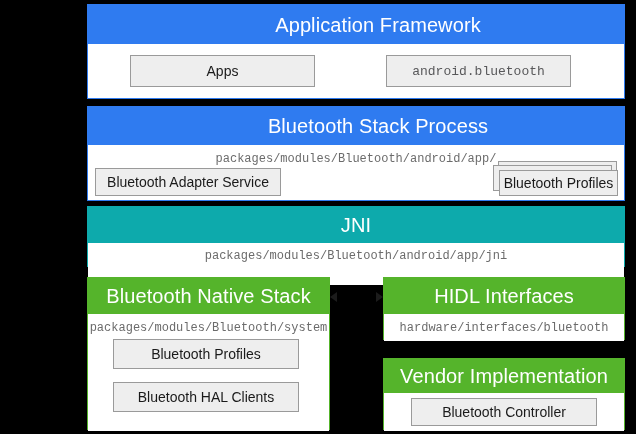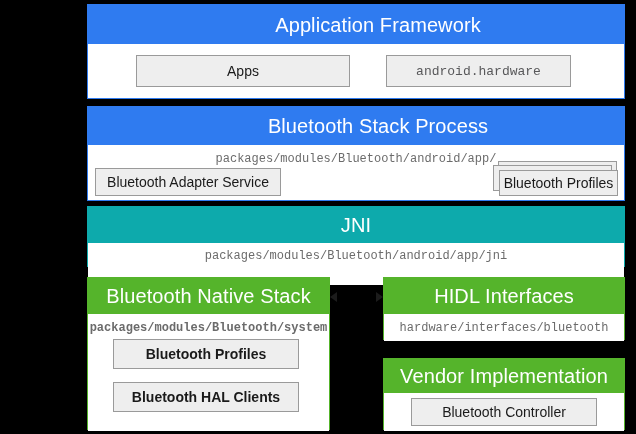--- a/index.html
+++ b/index.html
@@ -120,22 +120,22 @@
   .arrow-right { border-left: 7px solid #1c1c1c; right: 0; top: -4px; }
 </style>
 </head>
 <body>
 
 <div class="canvas">
 
   <div class="layer layer-blue" style="left:87px; top:4px; width:538px; height:95px;">
     <div class="layer-header hdr-blue" style="height:39px;">Application Framework</div>
     <div class="layer-body" style="height:54px;">
-      <div class="box" style="left:48px; top:11px; width:214px; height:32px;">Apps</div>
-      <div class="box box-mono" style="left:298px; top:11px; width:185px; height:32px;">android.hardware</div>
+      <div class="box" style="left:42px; top:11px; width:185px; height:32px;">Apps</div>
+      <div class="box box-mono" style="left:298px; top:11px; width:185px; height:32px;">android.bluetooth</div>
     </div>
   </div>
 
   <div class="layer layer-blue" style="left:87px; top:106px; width:538px; height:95px;">
     <div class="layer-header hdr-blue" style="height:38px;">Bluetooth Stack Process</div>
     <div class="layer-body" style="height:55px;">
       <div class="path-label" style="position:absolute; left:0; top:8px; width:100%;">packages/modules/Bluetooth/android/app/</div>
       <div class="box" style="left:7px; top:23px; width:186px; height:28px;">Bluetooth Adapter Service</div>
 
       <div class="stack" style="left:400px; top:16px; width:130px; height:36px;">
@@ -148,21 +148,21 @@
 
   <div class="layer layer-teal" style="left:87px; top:206px; width:538px; height:61px;">
     <div class="layer-header hdr-teal" style="height:36px;">JNI</div>
     <div class="layer-body" style="height:42px;">
       <div class="path-label" style="position:absolute; left:0; top:7px; width:100%;">packages/modules/Bluetooth/android/app/jni</div>
     </div>
   </div>
 
   <div class="layer layer-green" style="left:87px; top:277px; width:243px; height:153px;">
     <div class="layer-header hdr-green" style="height:36px;">Bluetooth Native Stack</div>
-    <div class="layer-body" style="height:117px;font-weight:bold;">
+    <div class="layer-body" style="height:117px;">
       <div class="path-label" style="position:absolute; left:0; top:8px; width:100%;">packages/modules/Bluetooth/system</div>
       <div class="box" style="left:25px; top:25px; width:186px; height:30px;">Bluetooth Profiles</div>
       <div class="box" style="left:25px; top:68px; width:186px; height:30px;">Bluetooth HAL Clients</div>
     </div>
   </div>
 
   <div class="layer layer-green" style="left:383px; top:277px; width:242px; height:63px;">
     <div class="layer-header hdr-green" style="height:36px;">HIDL Interfaces</div>
     <div class="layer-body" style="height:27px;">
       <div class="path-label" style="position:absolute; left:0; top:8px; width:100%;">hardware/interfaces/bluetooth</div>

